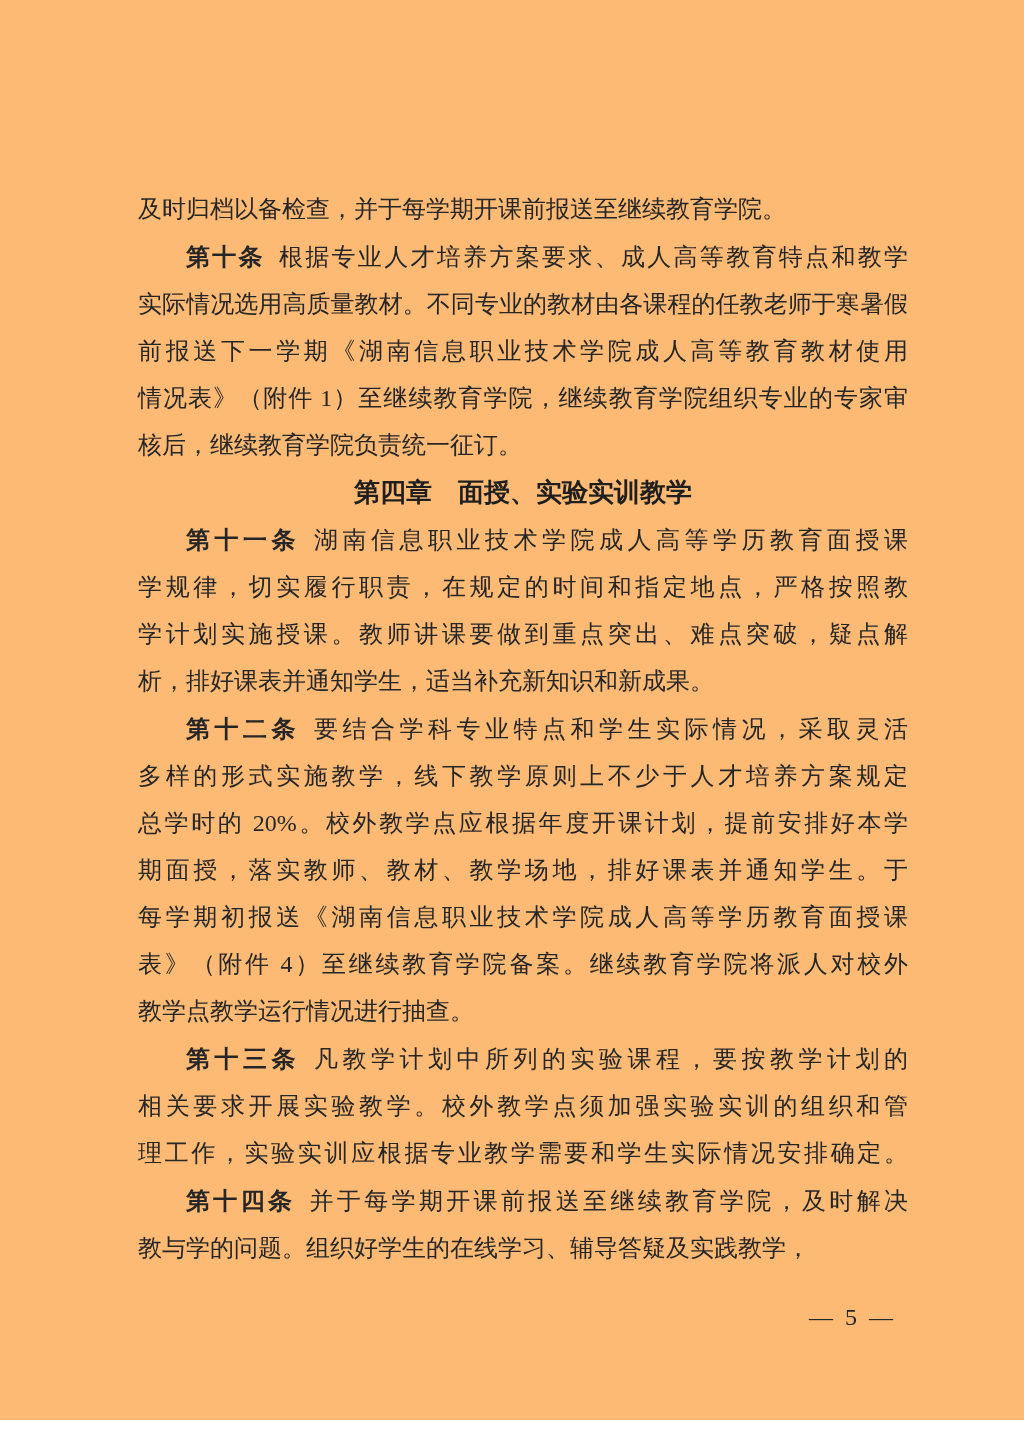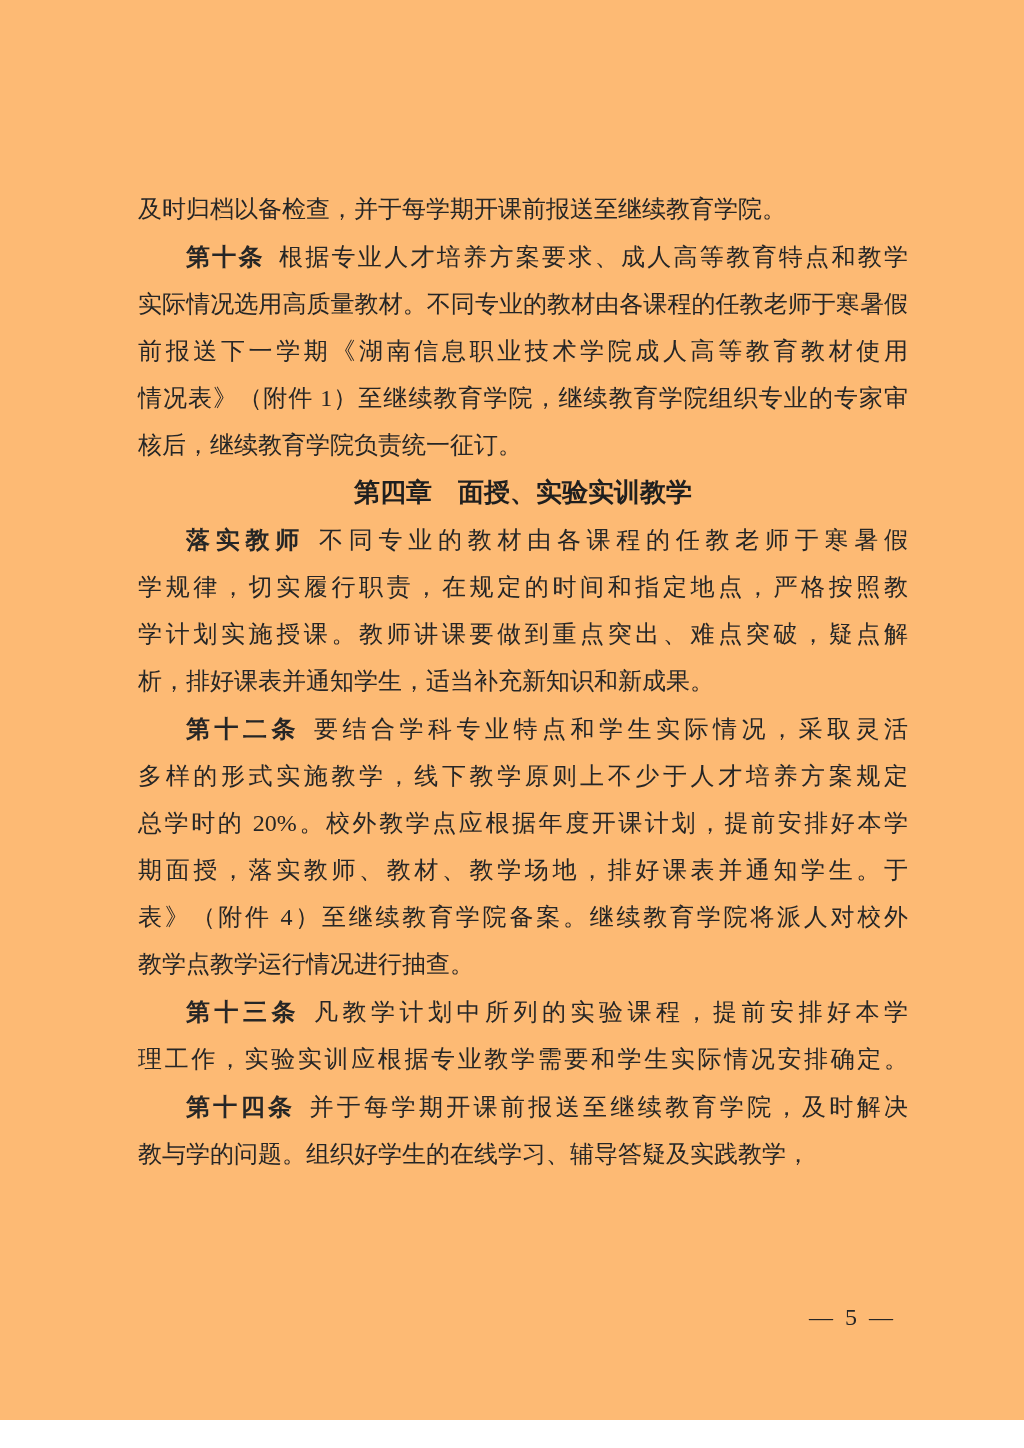--- a/index.html
+++ b/index.html
@@ -64,29 +64,31 @@
 
 <div class="page">
   <div class="doc-body">
       <div class="line align-left"><span>及时归档以备检查，并于每学期开课前报送至继续教育学院。</span></div>
       <div class="line align-justify indent"><span class="leader">第十条</span><span>根据专业人才培养方案要求、成人高等教育特点和教学</span></div>
       <div class="line align-justify"><span>实际情况选用高质量教材。不同专业的教材由各课程的任教老师于寒暑假</span></div>
       <div class="line align-justify"><span>前报送下一学期《湖南信息职业技术学院成人高等教育教材使用</span></div>
       <div class="line align-justify"><span>情况表》（附件 1）至继续教育学院，继续教育学院组织专业的专家审</span></div>
       <div class="line align-left"><span>核后，继续教育学院负责统一征订。</span></div>
       <div class="line heading align-center"><span>第四章　面授、实验实训教学</span></div>
-      <div class="line align-justify indent"><span class="leader">落实教师</span><span>不同专业的教材由各课程的任教老师于寒暑假</span></div>
+      <div class="line align-justify indent"><span class="leader">第十一条</span><span>湖南信息职业技术学院成人高等学历教育面授课</span></div>
       <div class="line align-justify"><span>学规律，切实履行职责，在规定的时间和指定地点，严格按照教</span></div>
       <div class="line align-justify"><span>学计划实施授课。教师讲课要做到重点突出、难点突破，疑点解</span></div>
       <div class="line align-left"><span>析，排好课表并通知学生，适当补充新知识和新成果。</span></div>
       <div class="line align-justify indent"><span class="leader">第十二条</span><span>要结合学科专业特点和学生实际情况，采取灵活</span></div>
       <div class="line align-justify"><span>多样的形式实施教学，线下教学原则上不少于人才培养方案规定</span></div>
       <div class="line align-justify"><span>总学时的 20%。校外教学点应根据年度开课计划，提前安排好本学</span></div>
       <div class="line align-justify"><span>期面授，落实教师、教材、教学场地，排好课表并通知学生。于</span></div>
+      <div class="line align-justify"><span>每学期初报送《湖南信息职业技术学院成人高等学历教育面授课</span></div>
       <div class="line align-justify"><span>表》（附件 4）至继续教育学院备案。继续教育学院将派人对校外</span></div>
       <div class="line align-left"><span>教学点教学运行情况进行抽查。</span></div>
-      <div class="line align-justify indent"><span class="leader">第十三条</span><span>凡教学计划中所列的实验课程，提前安排好本学</span></div>
+      <div class="line align-justify indent"><span class="leader">第十三条</span><span>凡教学计划中所列的实验课程，要按教学计划的</span></div>
+      <div class="line align-justify"><span>相关要求开展实验教学。校外教学点须加强实验实训的组织和管</span></div>
       <div class="line align-justify"><span>理工作，实验实训应根据专业教学需要和学生实际情况安排确定。</span></div>
       <div class="line align-justify indent"><span class="leader">第十四条</span><span>并于每学期开课前报送至继续教育学院，及时解决</span></div>
       <div class="line align-left"><span>教与学的问题。组织好学生的在线学习、辅导答疑及实践教学，</span></div>
     </div>
   <div class="page-number">— 5 —</div>
 </div>
 
 </body></html>

